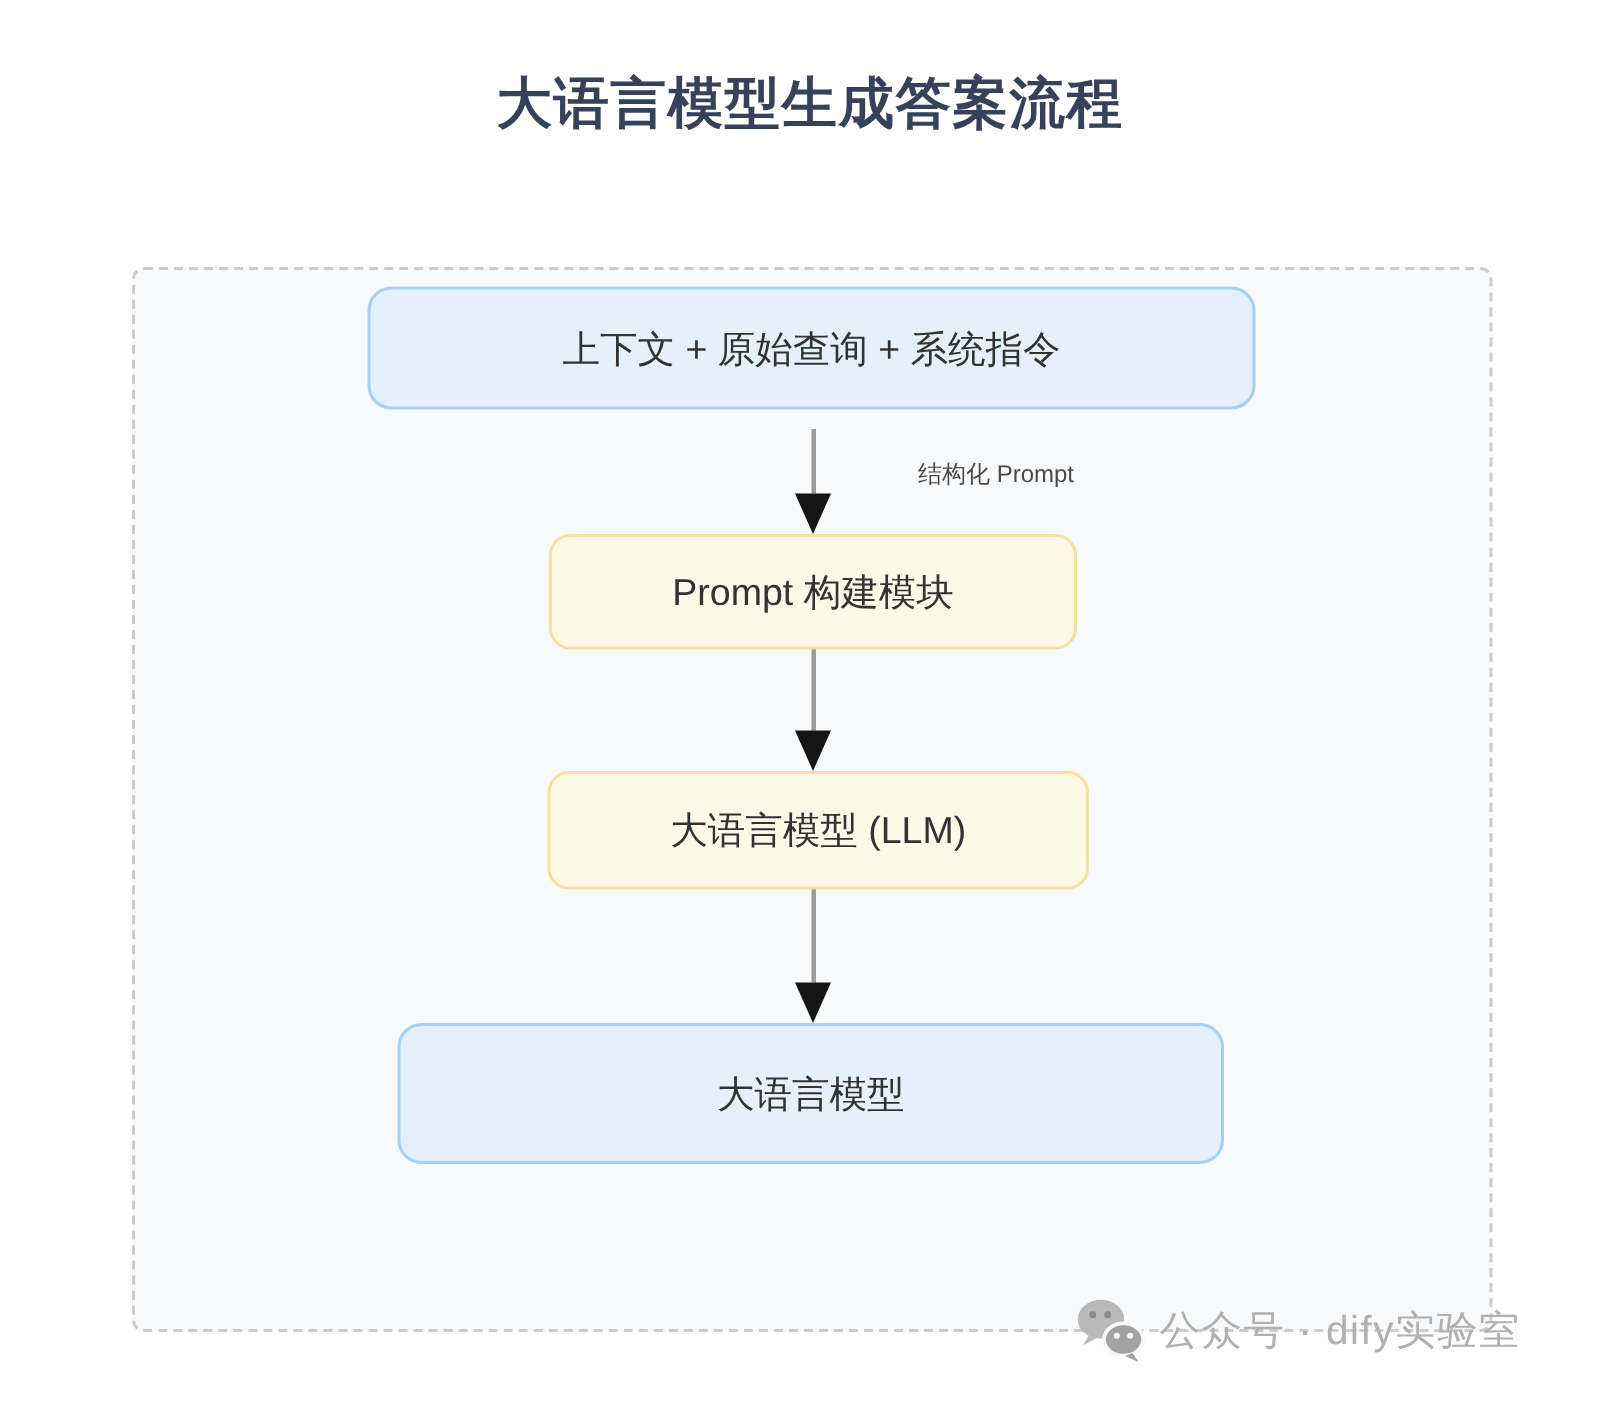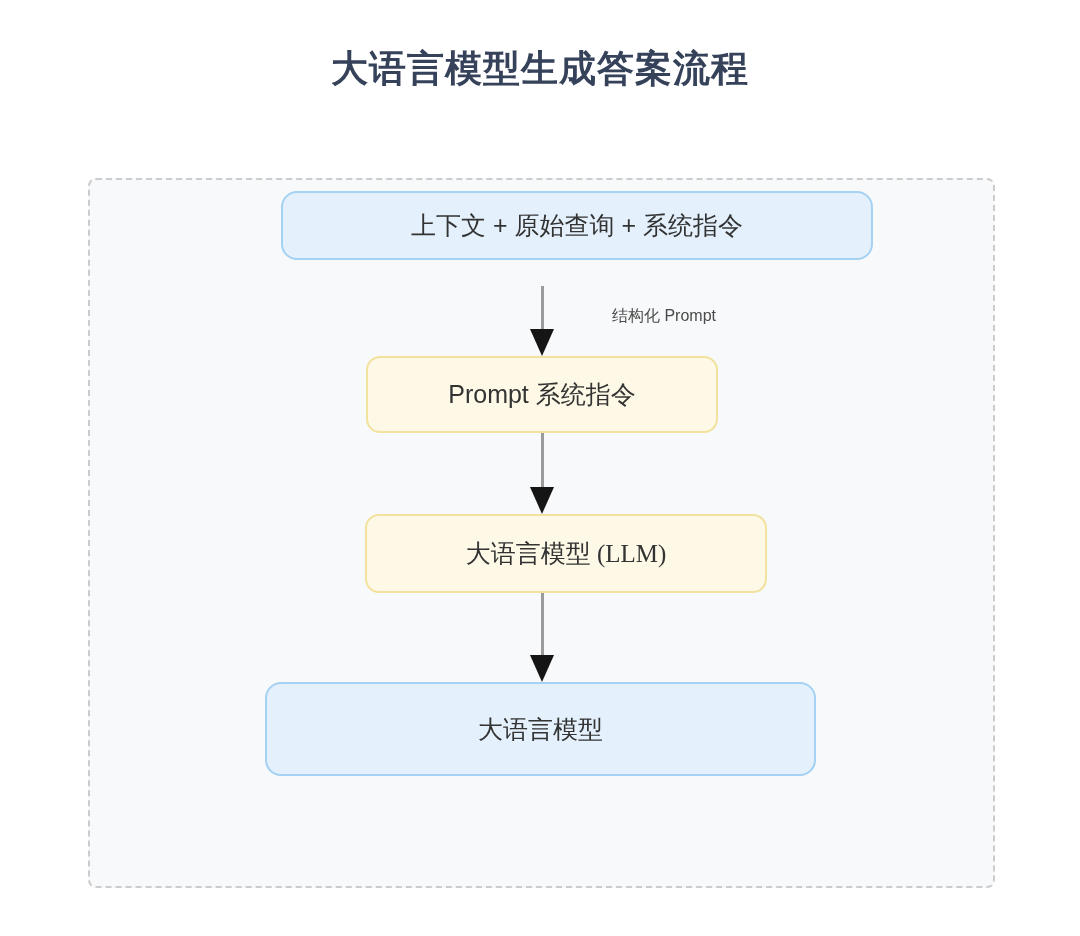--- a/index.html
+++ b/index.html
@@ -51,23 +51,23 @@
   .node.blue {
     background: var(--node-blue-fill, #e4f1fc);
     border: 2px solid var(--node-blue-border, #a5d1f2);
     border-radius: 16px;
   }
   .node.yellow {
     background: var(--node-yellow-fill, #fdf9e6);
     border: 2px solid var(--node-yellow-border, #f3e29e);
     border-radius: 14px;
   }
-  .n1 { left: 245px; top: 191px; width: 592px; height: 69px; margin-left: 36px; }
+  .n1 { left: 245px; top: 191px; width: 592px; height: 82px; }
   .n2 { left: 366px; top: 356px; width: 352px; height: 77px; }
-  .n3 { left: 365px; top: 514px; width: 402px; height: 79px; font-family: Liberation Serif, serif; }
+  .n3 { left: 365px; top: 514px; width: 361px; height: 79px; }
   .n4 { left: 265px; top: 682px; width: 551px; height: 94px; }
   .arrow {
     position: absolute;
     width: 24px;
     display: flex;
     flex-direction: column;
     align-items: center;
   }
   .a1 { left: 530px; top: 286px; height: 70px; }
   .a2 { left: 530px; top: 433px; height: 81px; }
@@ -122,35 +122,48 @@
     <span>上下文 + 原始查询 + 系统指令</span>
   </div>
 
   <div class="arrow a1">
     <div class="arrow-line"></div>
     <div class="arrow-head"></div>
   </div>
   <div class="edge-label">结构化 Prompt</div>
 
   <div class="node yellow n2">
-    <span>Prompt 系统指令</span>
+    <span>Prompt 构建模块</span>
   </div>
 
   <div class="arrow a2">
     <div class="arrow-line"></div>
     <div class="arrow-head"></div>
   </div>
 
   <div class="node yellow n3">
     <span>大语言模型 (LLM)</span>
   </div>
 
   <div class="arrow a3">
     <div class="arrow-line"></div>
     <div class="arrow-head"></div>
   </div>
 
   <div class="node blue n4">
     <span>大语言模型</span>
   </div>
 
+  <div class="watermark">
+    <svg width="52" height="48" viewBox="0 0 52 48" aria-hidden="true">
+      <ellipse cx="20" cy="16.5" rx="15.5" ry="13" fill="#b9b9b9"></ellipse>
+      <path d="M12 27 L8 34 L17 29 Z" fill="#b9b9b9"></path>
+      <circle cx="14.5" cy="13.5" r="2.3" fill="#8a8a8a"></circle>
+      <circle cx="24.5" cy="13.5" r="2.3" fill="#8a8a8a"></circle>
+      <ellipse cx="35" cy="30" rx="13" ry="10.8" fill="#a3a3a3" stroke="#f8f9fa" stroke-width="2.5"></ellipse>
+      <path d="M41 39 L45 45 L36 41 Z" fill="#a3a3a3"></path>
+      <circle cx="30.5" cy="27.5" r="2" fill="#f8f9fa"></circle>
+      <circle cx="39.5" cy="27.5" r="2" fill="#f8f9fa"></circle>
+    </svg>
+    <span class="watermark-text">公众号 · dify实验室</span>
+  </div>
 
 </div>
 
 </body></html>

